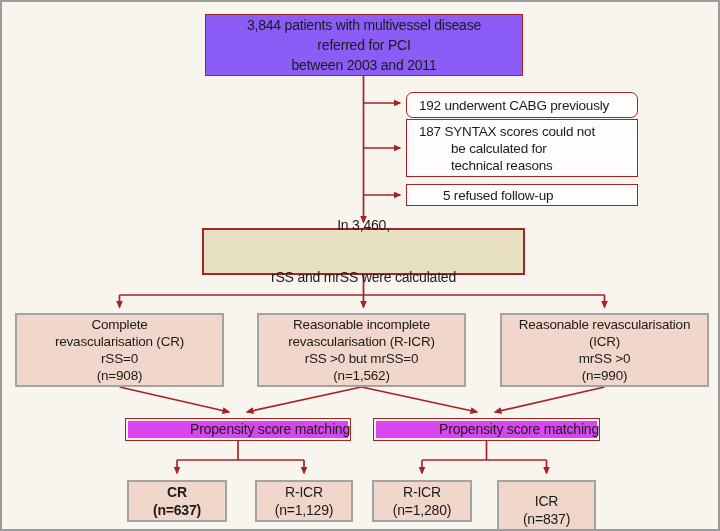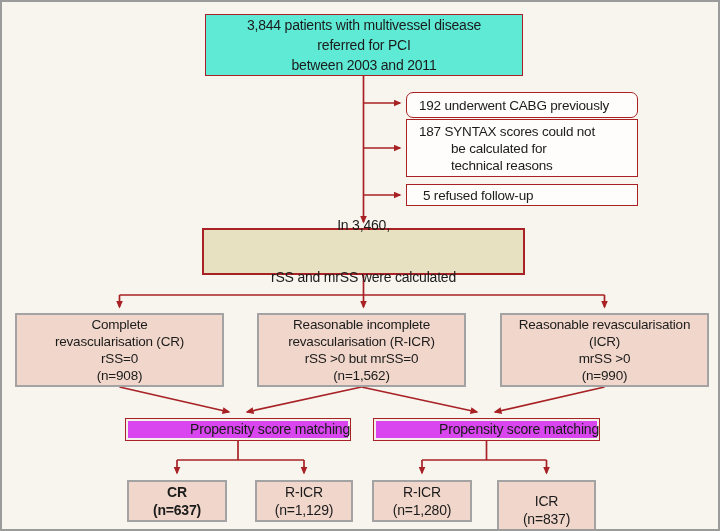--- a/index.html
+++ b/index.html
@@ -16,24 +16,24 @@
   }
   #connectors{position:absolute;left:0;top:0;width:716px;height:527px;}
   .box{
     position:absolute;
     box-sizing:border-box;
     display:flex;flex-direction:column;justify-content:center;
     text-align:center;
     font-size:13.5px;line-height:1.26;
   }
   .box .ln{white-space:nowrap;}
-  .cream{background:#5eead4;border:1.5px solid #a82125;font-size:14px;line-height:1.43;}
+  .cream{background:#8b5cf6;border:1.5px solid #a82125;font-size:14px;line-height:1.43;}
   .white{background:#fefdfb;border:1.5px solid #a82125;text-align:left;padding-left:12px;}
   .white.hang .ln + .ln{padding-left:32px;}
-  .white.num-indent{padding-left:16px;}
+  .white.num-indent{padding-left:36px;}
   .tan{background:#e7e0c1;border:2px solid #a82125;font-size:14px;line-height:1.4;gap:32px;}
   .pink{background:#f1d7cb;border:2px solid #a3a3a3;}
   .graybox{
     background:#d946ef;border:1.5px solid #a82125;
     box-shadow:inset 0 0 0 2px #f2f0e9;
     font-size:14px;
     align-items:flex-end;
   }
   .pink.small{font-size:14px;line-height:1.3;}
 </style>

